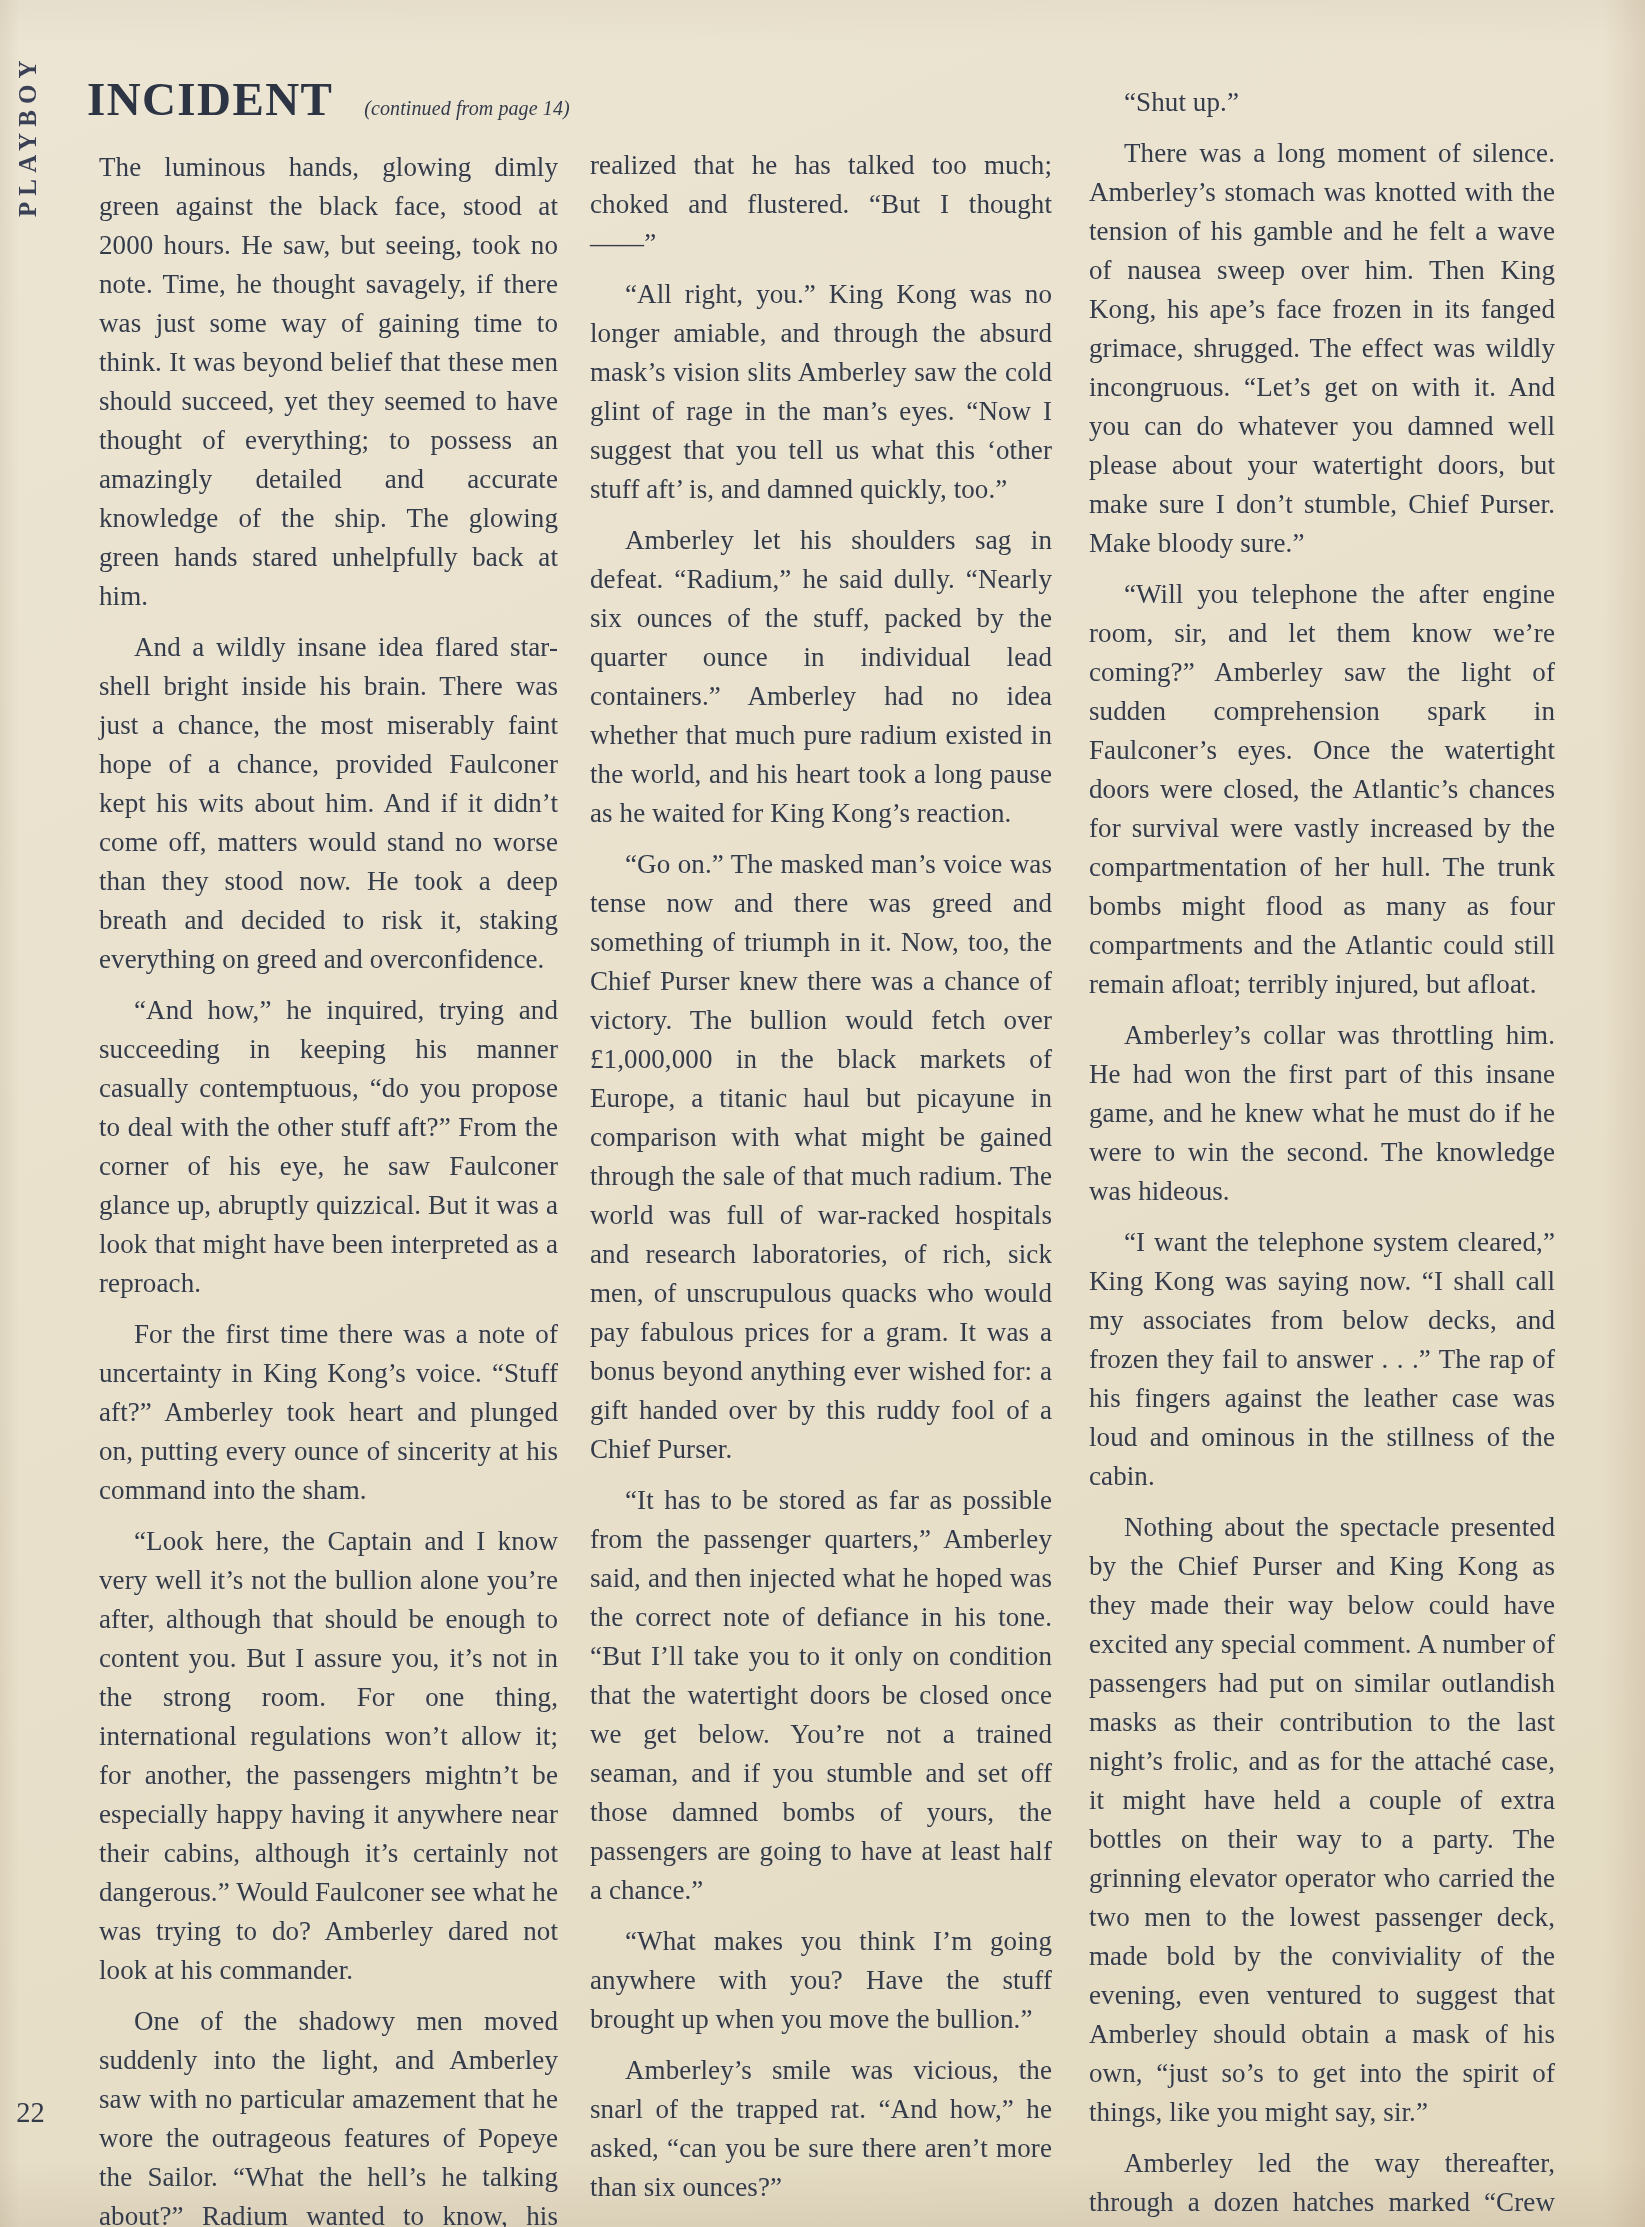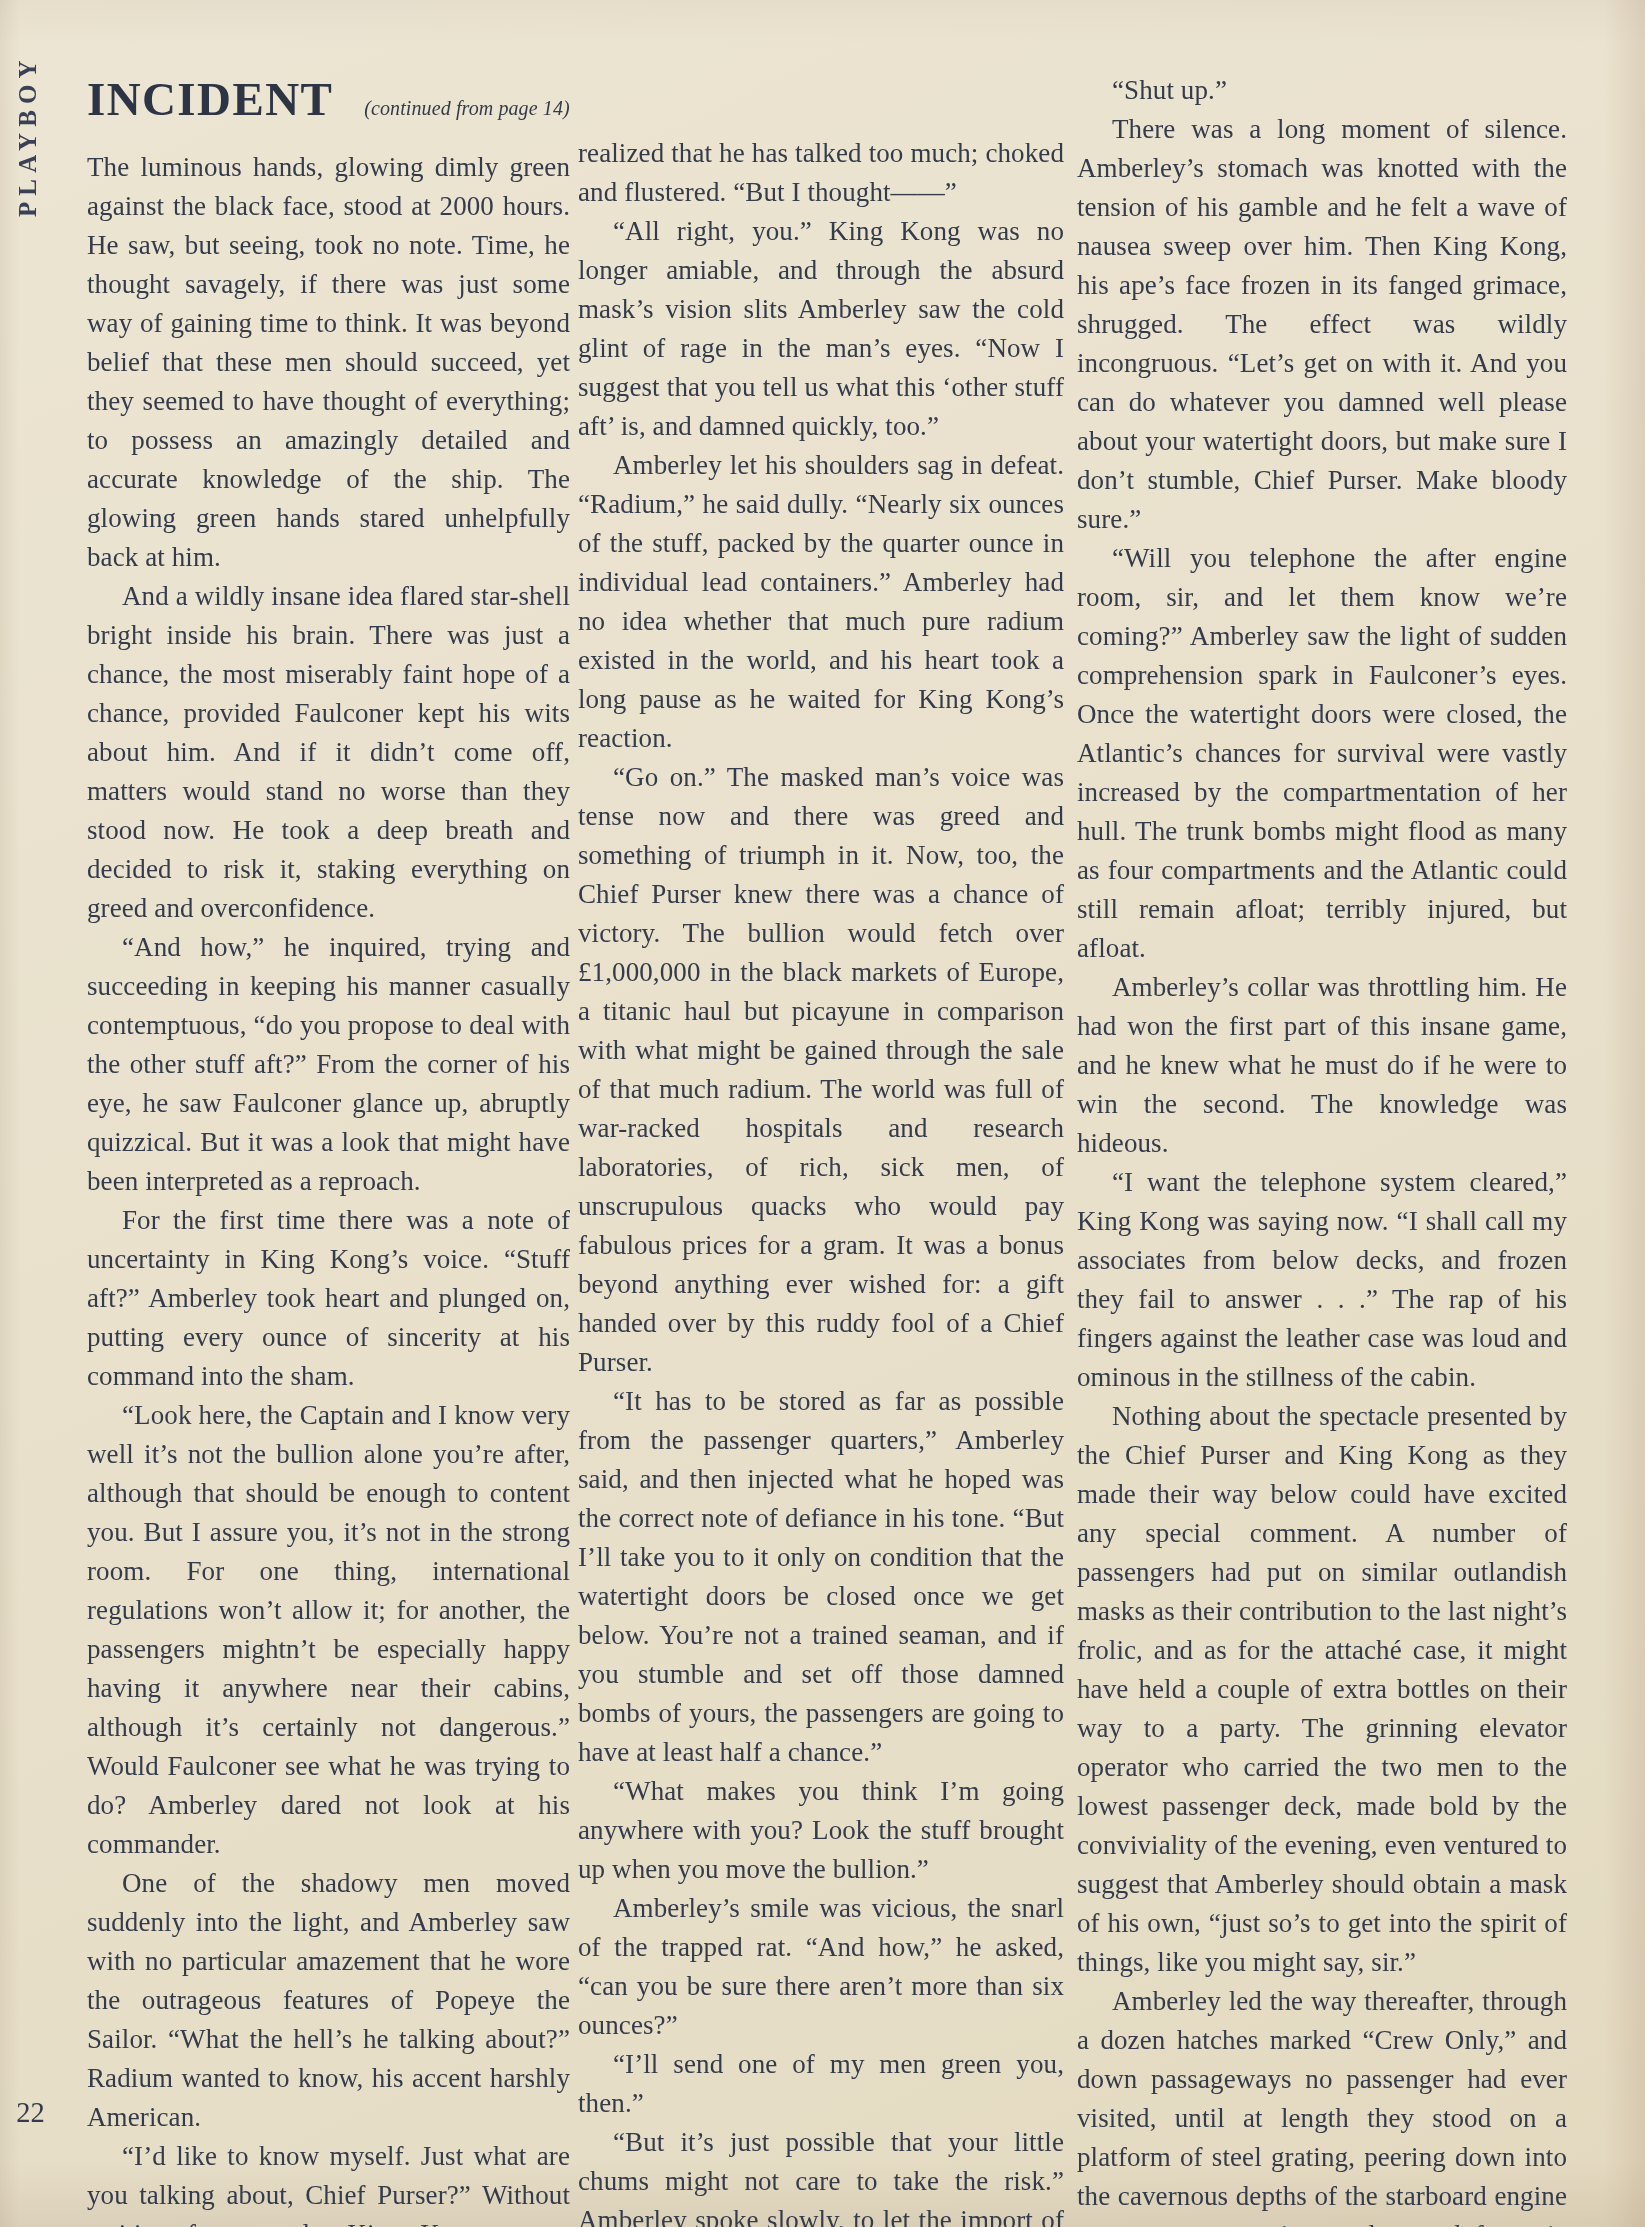--- a/index.html
+++ b/index.html
@@ -65,21 +65,21 @@
     color: #2d3444;
     text-align: center;
   }
   .cont-note {
     font-style: italic;
     font-size: 20px;
     margin-left: 31px;
     color: #333a49;
   }
   .col p {
-    margin: 0;
+    margin: 12px;
     text-indent: 35px;
   }
   .col p.no-indent {
     text-indent: 0;
   }
 </style>
 </head>
 <body>
 
 <div class="page">
@@ -102,21 +102,21 @@
       </div>
   </div>
 
   <div class="col col-middle">
     <div>
         <p class="no-indent">realized that he has talked too much; choked and flustered. “But I thought——”</p>
         <p>“All right, you.” King Kong was no longer amiable, and through the absurd mask’s vision slits Amberley saw the cold glint of rage in the man’s eyes. “Now I suggest that you tell us what this ‘other stuff aft’ is, and damned quickly, too.”</p>
         <p>Amberley let his shoulders sag in defeat. “Radium,” he said dully. “Nearly six ounces of the stuff, packed by the quarter ounce in individual lead containers.” Amberley had no idea whether that much pure radium existed in the world, and his heart took a long pause as he waited for King Kong’s reaction.</p>
         <p>“Go on.” The masked man’s voice was tense now and there was greed and something of triumph in it. Now, too, the Chief Purser knew there was a chance of victory. The bullion would fetch over £1,000,000 in the black markets of Europe, a titanic haul but picayune in comparison with what might be gained through the sale of that much radium. The world was full of war-racked hospitals and research laboratories, of rich, sick men, of unscrupulous quacks who would pay fabulous prices for a gram. It was a bonus beyond anything ever wished for: a gift handed over by this ruddy fool of a Chief Purser.</p>
         <p>“It has to be stored as far as possible from the passenger quarters,” Amberley said, and then injected what he hoped was the correct note of defiance in his tone. “But I’ll take you to it only on condition that the watertight doors be closed once we get below. You’re not a trained seaman, and if you stumble and set off those damned bombs of yours, the passengers are going to have at least half a chance.”</p>
-        <p>“What makes you think I’m going anywhere with you? Look the stuff brought up when you move the bullion.”</p>
+        <p>“What makes you think I’m going anywhere with you? Have the stuff brought up when you move the bullion.”</p>
         <p>Amberley’s smile was vicious, the snarl of the trapped rat. “And how,” he asked, “can you be sure there aren’t more than six ounces?”</p>
         <p>“I’ll send one of my men green you, then.”</p>
         <p>“But it’s just possible that your little chums might not care to take the risk.” Amberley spoke slowly, to let the import of his words strike home. “They’ve probably heard wild stories about radium burns, blindness, they say it causes, or cancers, or madness. You and I know that’s all a lot of nonsense, of course, but do they? And suppose this were a trap?”</p>
       </div>
   </div>
 
   <div class="col col-right">
     <div>
         <p>“Shut up.”</p>
         <p>There was a long moment of silence. Amberley’s stomach was knotted with the tension of his gamble and he felt a wave of nausea sweep over him. Then King Kong, his ape’s face frozen in its fanged grimace, shrugged. The effect was wildly incongruous. “Let’s get on with it. And you can do whatever you damned well please about your watertight doors, but make sure I don’t stumble, Chief Purser. Make bloody sure.”</p>

